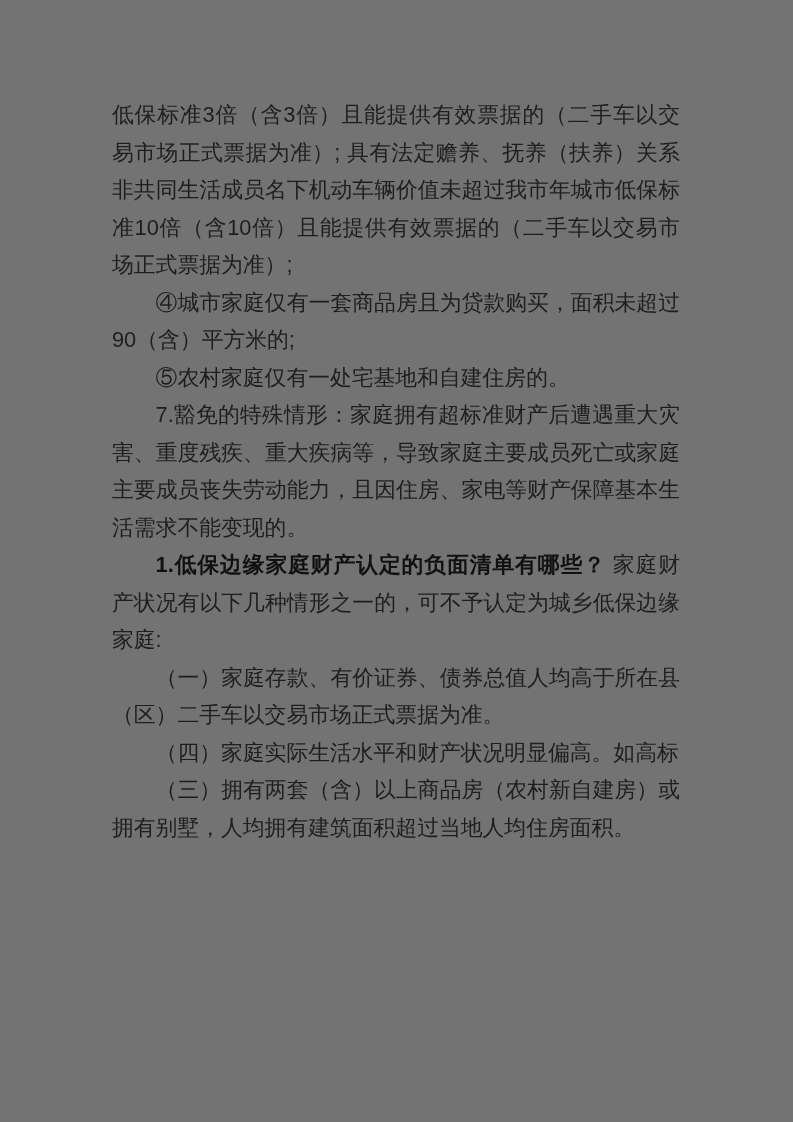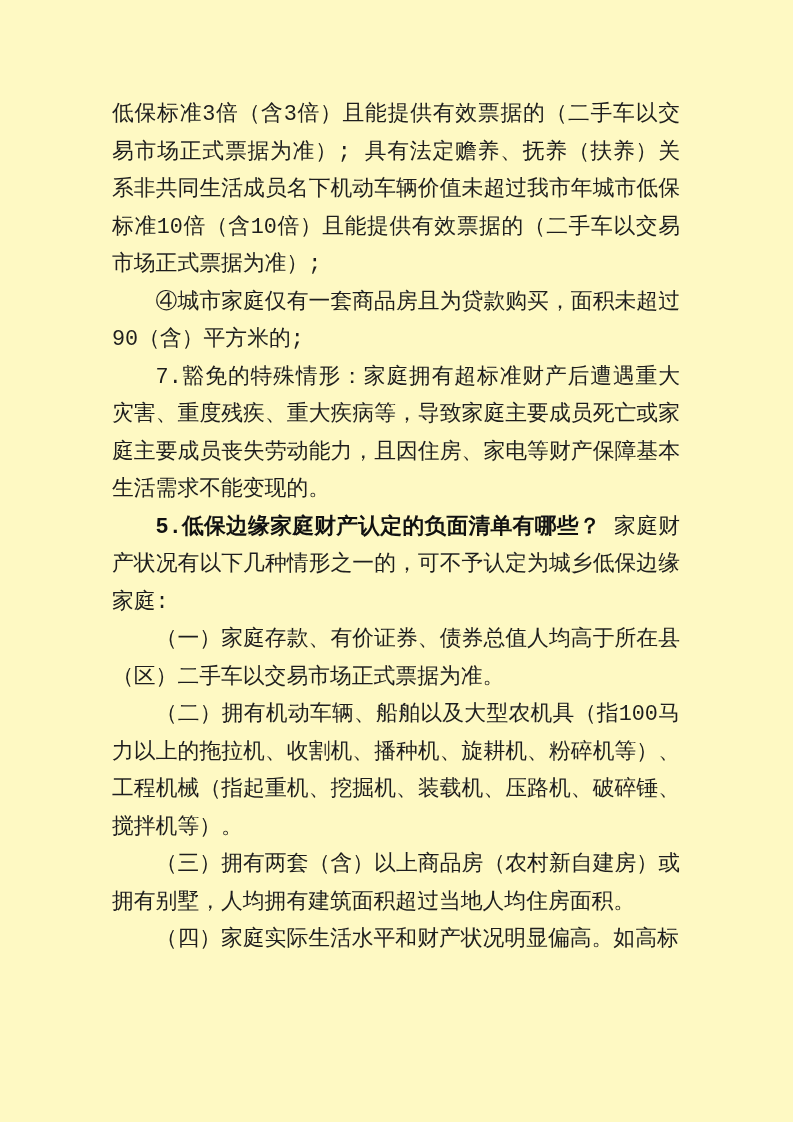--- a/index.html
+++ b/index.html
@@ -4,23 +4,23 @@
 <style>
   html, body {
     margin: 0;
     padding: 0;
     background: #ffffff;
   }
   .page {
     position: relative;
     width: 793px;
     height: 1122px;
-    background: #fef9c3;
+    background: #737373;
     overflow: hidden;
-    font-family: Liberation Mono, monospace;
+    font-family: Liberation Sans, sans-serif;
   }
   .text-block {
     position: absolute;
     left: 112px;
     top: 96px;
     width: 568px;
     font-size: 21.8px;
     line-height: 37.5px;
     color: #1e1e1e;
     text-align: justify;
@@ -41,29 +41,29 @@
 </head>
 <body>
 
 <div class="page">
   <div class="text-block">
 
     <p class="para">低保标准3倍（含3倍）且能提供有效票据的（二手车以交易市场正式票据为准）; 具有法定赡养、抚养（扶养）关系非共同生活成员名下机动车辆价值未超过我市年城市低保标准10倍（含10倍）且能提供有效票据的（二手车以交易市场正式票据为准）;</p>
 
     <p class="para indent">④城市家庭仅有一套商品房且为贷款购买，面积未超过90（含）平方米的;</p>
 
+    <p class="para indent">⑤农村家庭仅有一处宅基地和自建住房的。</p>
 
     <p class="para indent">7.豁免的特殊情形：家庭拥有超标准财产后遭遇重大灾害、重度残疾、重大疾病等，导致家庭主要成员死亡或家庭主要成员丧失劳动能力，且因住房、家电等财产保障基本生活需求不能变现的。</p>
 
     <p class="para indent">
-      <span class="bold-run">5.低保边缘家庭财产认定的负面清单有哪些？</span><span> 家庭财产状况有以下几种情形之一的，可不予认定为城乡低保边缘家庭:</span>
+      <span class="bold-run">1.低保边缘家庭财产认定的负面清单有哪些？</span><span> 家庭财产状况有以下几种情形之一的，可不予认定为城乡低保边缘家庭:</span>
     </p>
 
     <p class="para indent">（一）家庭存款、有价证券、债券总值人均高于所在县（区）二手车以交易市场正式票据为准。</p>
 
-    <p class="para indent">（二）拥有机动车辆、船舶以及大型农机具（指100马力以上的拖拉机、收割机、播种机、旋耕机、粉碎机等）、工程机械（指起重机、挖掘机、装载机、压路机、破碎锤、搅拌机等）。</p>
+
+    <p class="para indent">（四）家庭实际生活水平和财产状况明显偏高。如高标</p>
 
     <p class="para indent">（三）拥有两套（含）以上商品房（农村新自建房）或拥有别墅，人均拥有建筑面积超过当地人均住房面积。</p>
-
-    <p class="para indent">（四）家庭实际生活水平和财产状况明显偏高。如高标</p>
 
   </div>
 </div>
 
 </body></html>

